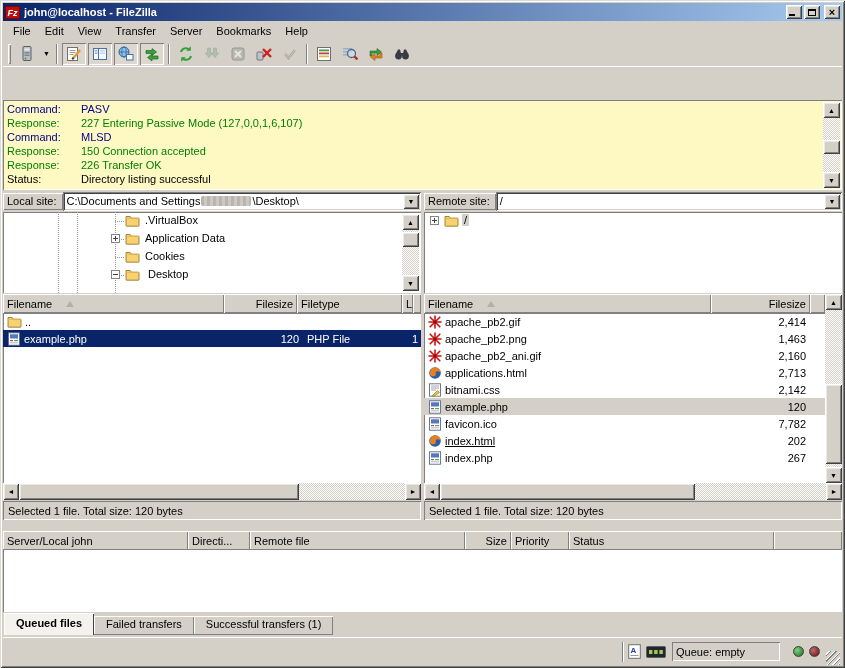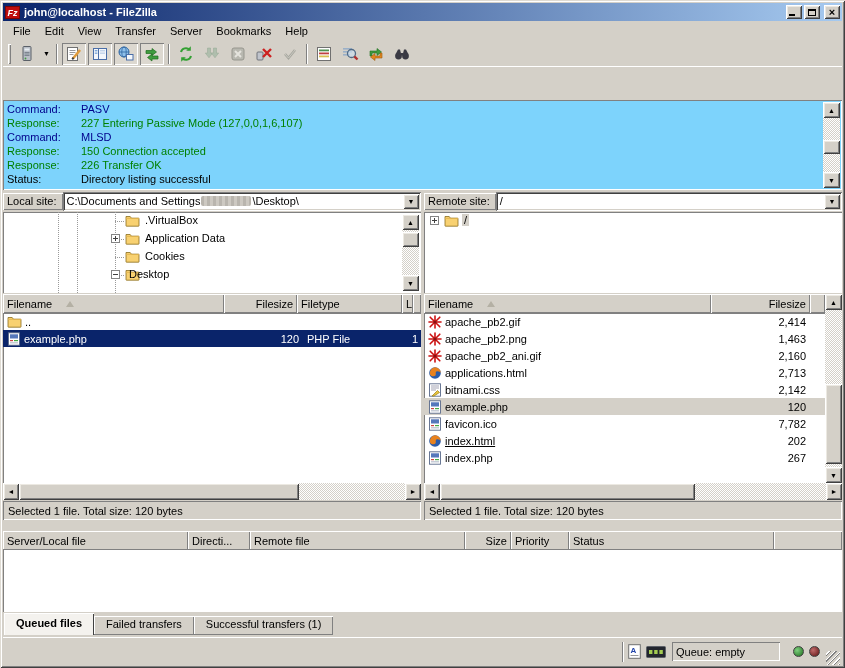--- a/index.html
+++ b/index.html
@@ -33,21 +33,21 @@
   .tb-sep{width:2px;height:20px;margin:0 3px;border-left:1px solid #808080;border-right:1px solid #fff;}
   
   .quickbar{position:absolute;top:67px;left:3px;right:3px;height:31px;display:flex;align-items:center;font-size:11px;
     border-bottom:1px solid #808080;padding-left:2px;}
   .qc-label{margin:0 5px 0 10px;white-space:nowrap;}
   .qc-input{height:19px;border:0;outline:0;font-size:11px;font-family:"Liberation Sans",sans-serif;padding:1px 3px;background:#fff;
     box-shadow:inset 1px 1px #808080,inset -1px -1px #fff,inset 2px 2px #404040,inset -2px -2px #d4d0c8;}
   .qc-btn{height:22px;padding:0 10px;font-size:11px;font-family:"Liberation Sans",sans-serif;border:0;margin-left:10px;}
   .qc-dropbtn{width:17px;height:22px;display:flex;align-items:center;justify-content:center;font-size:7px;}
   
-  .logpane{position:absolute;top:100px;left:3px;right:3px;height:90px;background:#7dd3fc;
+  .logpane{position:absolute;top:100px;left:3px;right:3px;height:90px;background:#fef9c3;
     box-shadow:inset 1px 1px #808080,inset -1px -1px #fff;padding:2px 22px 2px 4px;overflow:hidden;}
   .log-line{font-size:11px;line-height:14px;white-space:nowrap;display:flex;}
   .log-type{width:74px;flex:0 0 auto;}
   .command{color:#00008b;} .response{color:#008000;} .status{color:#000;}
   .site-row{position:absolute;top:191px;height:20px;display:flex;align-items:center;font-size:11px;}
   .site-label{padding:2px 6px 3px 4px;background:#d4d0c8;white-space:nowrap;}
   .combo{flex:1;height:19px;background:#fff;box-shadow:inset 1px 1px #808080,inset -1px -1px #fff,inset 2px 2px #404040,inset -2px -2px #d4d0c8;
     display:flex;align-items:center;padding-left:4px;position:relative;white-space:nowrap;overflow:hidden;}
   .combo-arrow{position:absolute;right:2px;top:2px;bottom:2px;width:16px;display:flex;align-items:center;justify-content:center;font-size:7px;}
   .blurname{display:inline-block;width:50px;height:10px;margin:0 1px;border-radius:2px;
@@ -375,21 +375,21 @@
             <rect x="0.5" y="0.5" width="8" height="8" fill="#fff" stroke="#848484"></rect>
             <line x1="2" y1="4.5" x2="7" y2="4.5" stroke="#404040"></line>
           </svg>
         </span>
         <span style="position: absolute; left: 122px; top: 2px; display: inline-flex;">
           <svg width="15" height="13" viewBox="0 0 15 13">
             <path d="M1 2.5h4.2l1.3 1.7h7a.5.5 0 0 1 .5.5v7a.5.5 0 0 1-.5.5H1.5a.5.5 0 0 1-.5-.5z" fill="#f8d171" stroke="#8a6d1f" stroke-width="0.8"></path>
             <path d="M1 4.4h13.2" stroke="#e2b64f" stroke-width="0.9"></path>
           </svg>
         </span>
-        <span class="tree-label" style="position: absolute; left: 124px; top: 2px;">Desktop</span>
+        <span class="tree-label" style="position: absolute; left: 143px; top: 2px;">Desktop</span>
       </div>
     </div>
   <div class="vscroll checker" style="top:214px;left:402px;height:77px;">
     <div class="sb-btn raised" style="top:0;">▲</div>
     <div class="sb-thumb raised" style="top:18px;height:15px;"></div>
     <div class="sb-btn raised" style="bottom:0;">▼</div>
   </div>
 
   <div class="treepane" style="left:424px;width:418px;" id="remote-tree">
       <div class="tree-row">
@@ -621,21 +621,21 @@
   <div class="hscroll checker" style="top:483px;left:424px;width:418px;">
     <div class="hsb-btn raised" style="left:0;">◄</div>
     <div class="hsb-thumb raised" style="left:16px;width:255px;"></div>
     <div class="hsb-btn raised" style="right:0;">►</div>
   </div>
 
   <div class="pane-status" style="left:3px;width:418px;">Selected 1 file. Total size: 120 bytes</div>
   <div class="pane-status" style="left:424px;width:418px;">Selected 1 file. Total size: 120 bytes</div>
 
   <div class="queue-hdr" id="queue-hdr">
-      <div class="hcell" style="width: 185px;">Server/Local file</div>
+      <div class="hcell" style="width: 185px;">Server/Local john</div>
       <div class="hcell" style="width: 62px;">Directi...</div>
       <div class="hcell" style="width: 215px;">Remote file</div>
       <div class="hcell right" style="width: 46px;">Size</div>
       <div class="hcell" style="width: 58px;">Priority</div>
       <div class="hcell" style="width: 205px;">Status</div>
       <div class="hcell" style="flex: 1 1 0%;"></div>
     </div>
   <div class="queue-body"></div>
 
   <div class="tabs" id="tabs">

